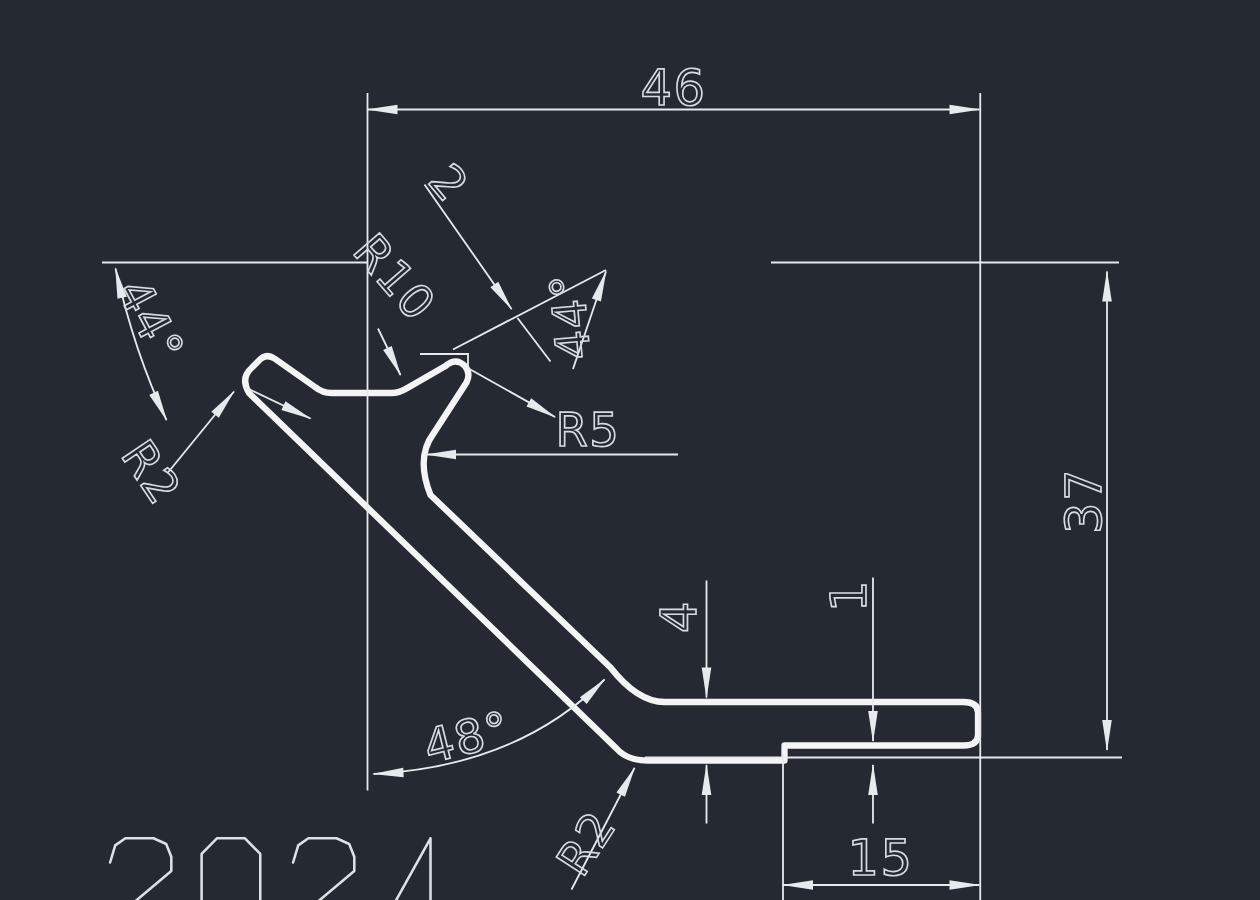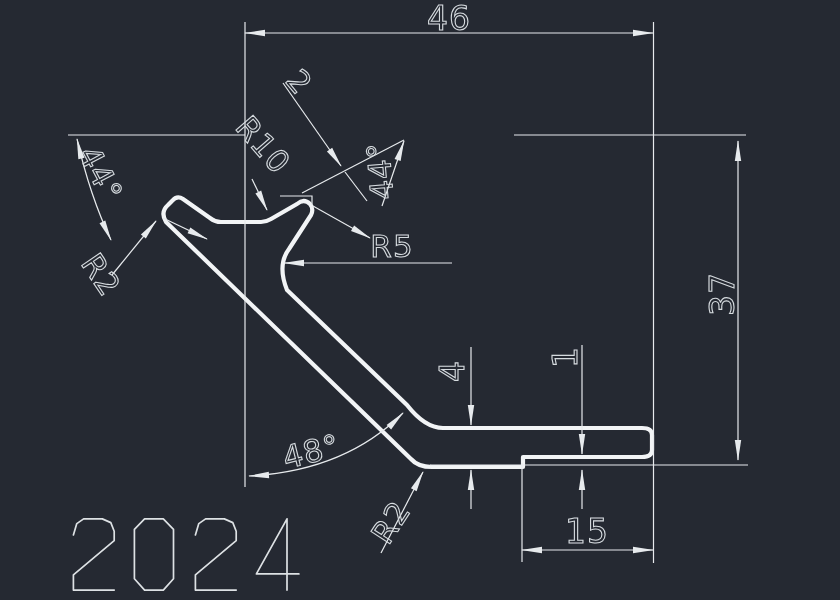--- a/index.html
+++ b/index.html
@@ -2,21 +2,21 @@
 <html><head>
 <meta charset="utf-8">
 <style>
   html, body {
     margin: 0; padding: 0;
     width: 840px; height: 600px;
     background: #252932;
     overflow: hidden;
     font-family: "DejaVu Sans", sans-serif;
   }
-  #stage { position: relative; width: 840px; height: 504px; }
+  #stage { position: relative; width: 840px; height: 504px; margin-top: 40px; }
   svg { display: block; }
   .profile {
     fill: none; stroke: #f2f4f6; stroke-width: 4.2;
     stroke-linejoin: round; stroke-linecap: round;
   }
   .thin {
     fill: none; stroke: #e7eaed; stroke-width: 1.2;
     stroke-linecap: butt;
   }
   .dimtext {

